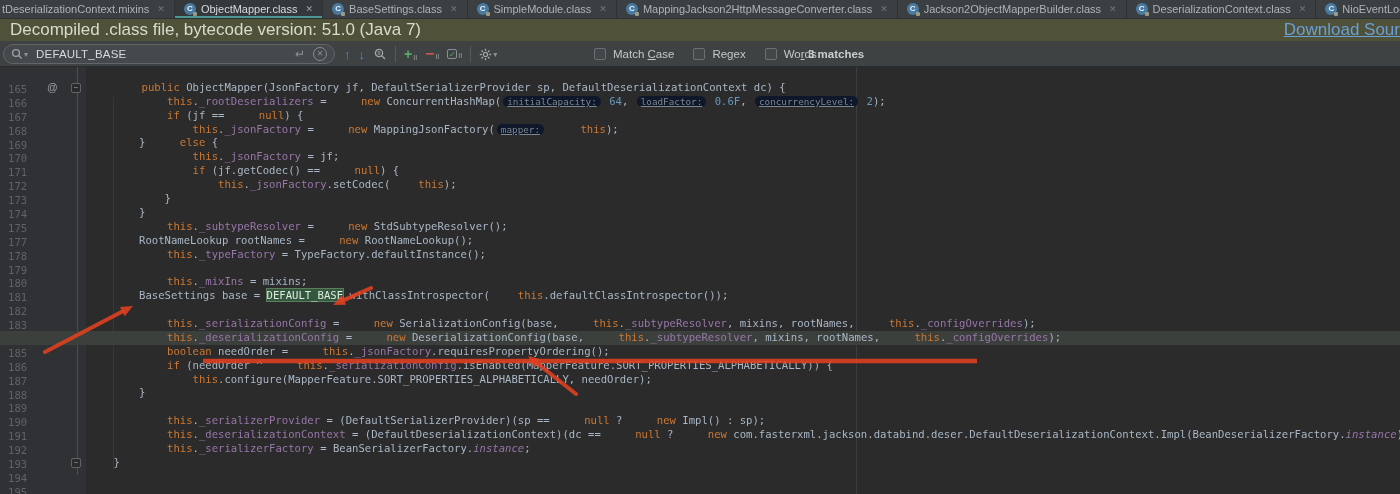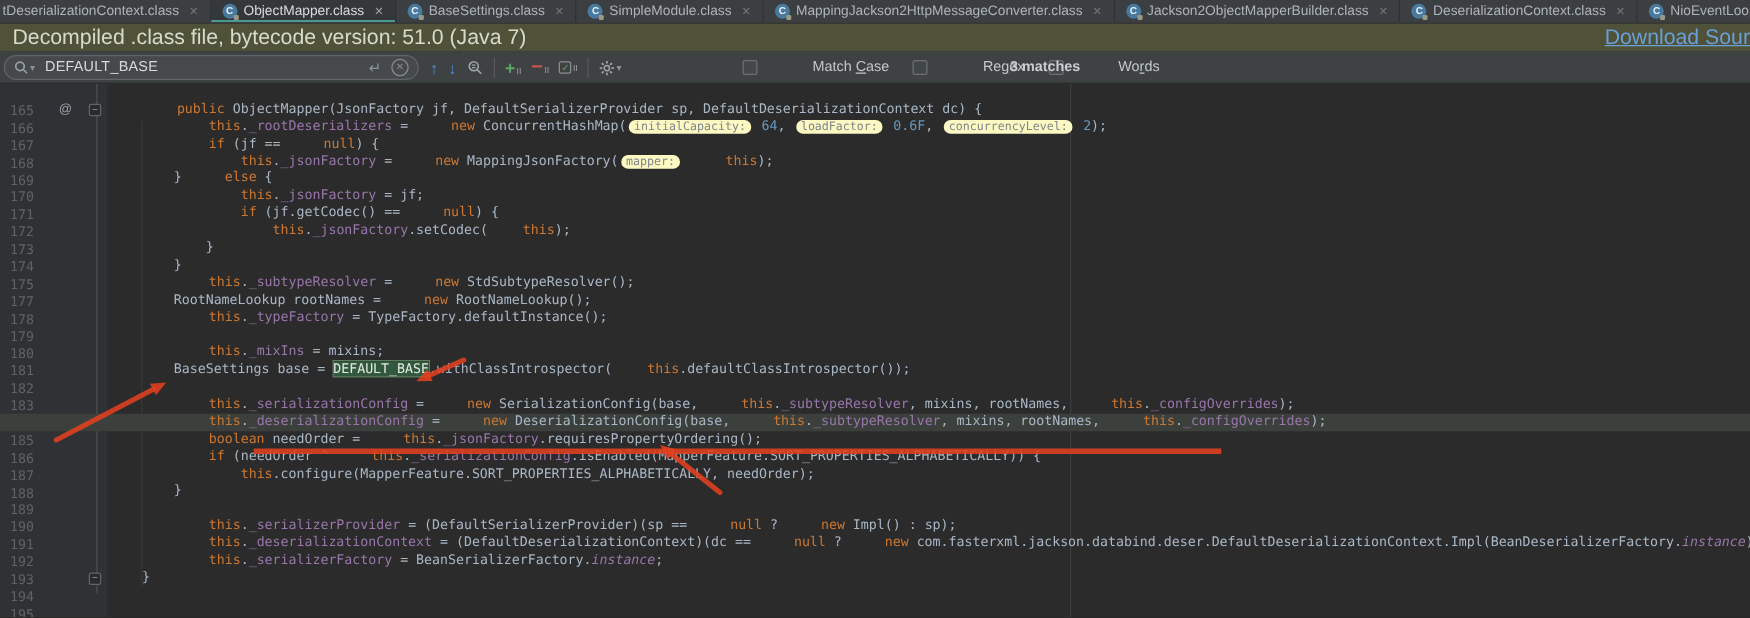--- a/index.html
+++ b/index.html
@@ -58,21 +58,21 @@
   .tool { cursor:pointer; display:flex; align-items:flex-end; }
   .arrow-up, .arrow-down { color:#4a90d9; font-size:13px; font-weight:bold; line-height:1; }
   .vsep { width:1px; height:16px; background:#55595c; }
   .occ-plus { color:#59a869; font-size:14px; font-weight:bold; line-height:1; }
   .occ-minus { color:#c75450; font-size:16px; font-weight:bold; line-height:.8; }
   .occ-sub { color:#9aa0a5; font-size:7px; margin-left:1px; }
   .occ-box { width:10px; height:10px; border:1px solid #8a8f94; border-radius:2px; color:#59a869; font-size:8px; line-height:9px; text-align:center; }
   .gear-wrap { display:flex; align-items:center; }
 
   .search-opts { position:absolute; left:594px; top:0; height:26px; display:flex; align-items:center; gap:19px; }
-  .opt { display:flex; align-items:center; cursor:pointer; color:#c3c7cb; font-size:11.5px;gap:37px; }
+  .opt { display:flex; align-items:center; cursor:pointer; color:#c3c7cb; font-size:11.5px; }
   .cb { width:12px; height:12px; background:#43474a; border:1px solid #6b7074; border-radius:2px; margin-right:7px; }
   .mn { text-decoration:underline; }
   .match-count { position:absolute; left:808px; top:0; height:26px; display:flex; align-items:center; font-weight:bold; color:#c9cdd1; font-size:11.5px; }
 
   
   .editor { position:absolute; top:67px; left:0; right:0; bottom:0; background:#2b2b2b; overflow:hidden; }
   .gutter-bg { position:absolute; left:0; top:0; bottom:0; width:86px; background:#2f3134; }
   .margin-guide { position:absolute; left:856px; top:0; bottom:0; width:1px; background:#3a3e41; }
   .fold-line { position:absolute; left:77px; top:0; height:408px; width:1px; background:#4b4f52; }
   .indent-guide { position:absolute; left:113px; top:30px; height:372px; width:1px; background:#36393c; }
@@ -86,35 +86,35 @@
     position:absolute; left:71px; top:2px; width:10px; height:10px; z-index:2;
     background:#2b2b2b; border:1px solid #5f6468; border-radius:2px;
     color:#9da2a8; font-size:8px; line-height:8px; text-align:center; cursor:pointer;
   }
   .codeline { position:absolute; left:88px; top:0; margin:0; font:10.6px "DejaVu Sans Mono",monospace; white-space:pre; }
   .sg-p { color:#a9b7c6; }
   .sg-k { color:#cc7832;padding-left:28px; }
   .sg-f { color:#9876aa; }
   .sg-n { color:#6897bb; }
   .sg-s { color:#9876aa; font-style:italic; }
-  .sg-h { background:#fef9c3; color:#7e858b; border-radius:6px; padding:0 4px; font-size:9.3px; margin:0 2px; }
+  .sg-h { background:#0f172a; color:#7e858b; border-radius:6px; padding:0 4px; font-size:9.3px; margin:0 2px;text-decoration:underline; }
   .sg-m { background:#32593d; color:#e2e8e2; box-shadow:0 0 0 1px #5d7d5d; }
 
   
   .annot-svg { position:absolute; inset:0; width:1400px; height:494px; pointer-events:none; z-index:10; }
   .annot-line { stroke:var(--annot,#e2401f); stroke-width:4; stroke-linecap:round; opacity:.88; }
   .annot-thin { stroke:var(--annot,#e2401f); stroke-width:4.5; stroke-linecap:butt; opacity:.88; }
   .annot-fill { fill:var(--annot,#e2401f); opacity:.88; }
 </style>
 </head>
 <body>
 
 <div class="tab-bar">
     <div class="tab clipped">
-      <span>tDeserializationContext.class</span>
+      <span>tDeserializationContext.mixins</span>
       <span class="tab-close">✕</span>
     </div>
     <div class="tab active">
       <span class="cicon">C</span>
       <span>ObjectMapper.class</span>
       <span class="tab-close">✕</span>
     </div>
     <div class="tab">
       <span class="cicon">C</span>
       <span>BaseSettings.class</span>

